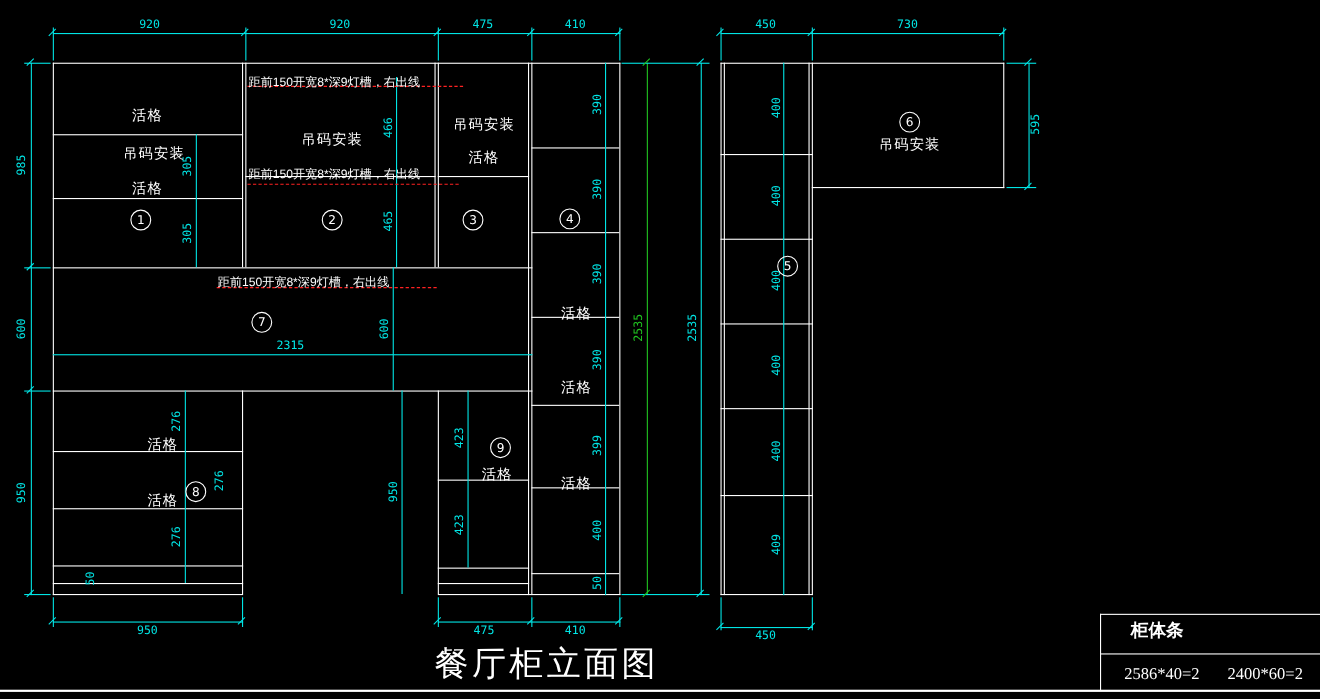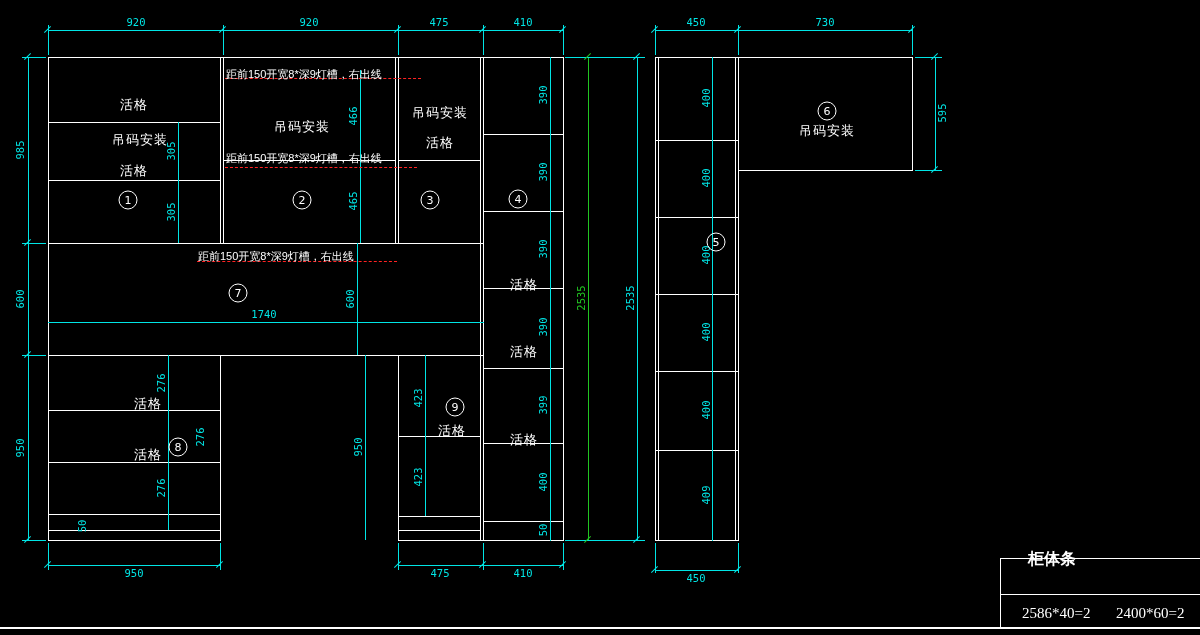--- a/index.html
+++ b/index.html
@@ -183,21 +183,21 @@
   <div class="dt" style="left:440px;top:573px">475</div>
   <div class="dt" style="left:523px;top:573px">410</div>
   <div class="dt" style="left:696px;top:578px">450</div>
 
   <div class="dtv" style="left:171px;top:151px">305</div>
   <div class="dtv" style="left:171px;top:212px">305</div>
 
   <div class="dtv" style="left:353px;top:116px">466</div>
   <div class="dtv" style="left:353px;top:201px">465</div>
 
-  <div class="dt" style="left:264px;top:314px">1740</div>
+  <div class="dt" style="left:264px;top:314px">2315</div>
   <div class="dtv" style="left:350px;top:299px">600</div>
 
   <div class="dtv" style="left:161px;top:383px">276</div>
   <div class="dtv" style="left:200px;top:437px">276</div>
   <div class="dtv" style="left:161px;top:488px">276</div>
   <div class="dtv" style="left:82px;top:526px">50</div>
 
   <div class="dtv" style="left:418px;top:398px">423</div>
   <div class="dtv" style="left:418px;top:477px">423</div>
   <div class="dtv" style="left:358px;top:447px">950</div>
@@ -234,17 +234,18 @@
   <div class="circ" style="left:128px;top:200px">1</div>
   <div class="circ" style="left:302px;top:200px">2</div>
   <div class="circ" style="left:430px;top:200px">3</div>
   <div class="circ" style="left:518px;top:199px">4</div>
   <div class="circ" style="left:716px;top:242px">5</div>
   <div class="circ" style="left:827px;top:111px">6</div>
   <div class="circ" style="left:238px;top:293px">7</div>
   <div class="circ" style="left:178px;top:447px">8</div>
   <div class="circ" style="left:455px;top:407px">9</div>
 
-  <div class="tb" style="left:1028px;top:549px;font-weight:bold;font-size:16px">柜体条</div>
+  <div id="title" style="left:497px;top:604px">餐厅柜立面图</div>
+  <div class="tb" style="left:1028px;top:563px;font-weight:bold;font-size:16px">柜体条</div>
   <div class="tb" style="left:1022px;top:605px">2586*40=2</div>
   <div class="tb" style="left:1116px;top:605px">2400*60=2</div>
 
 </div>
 
 </body></html>

